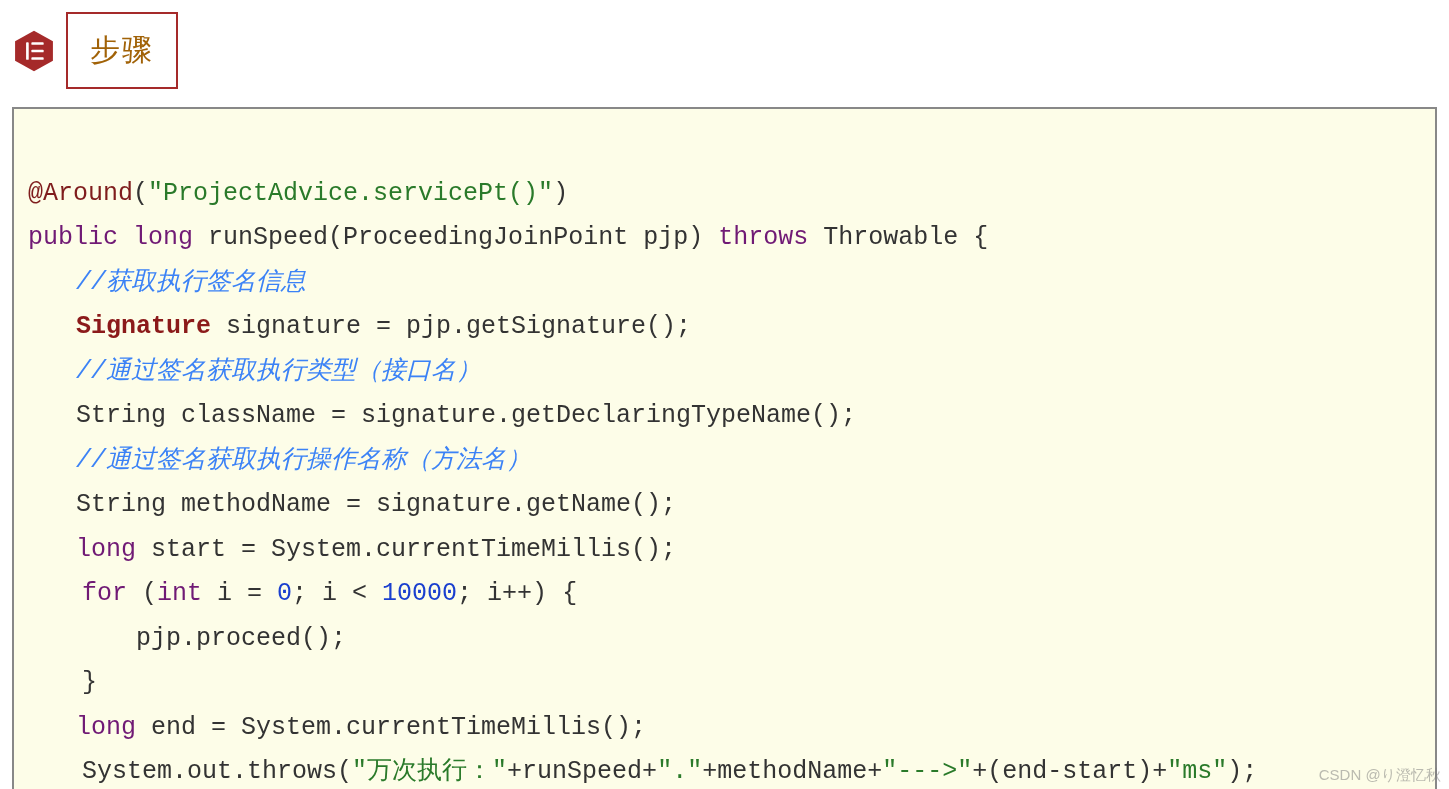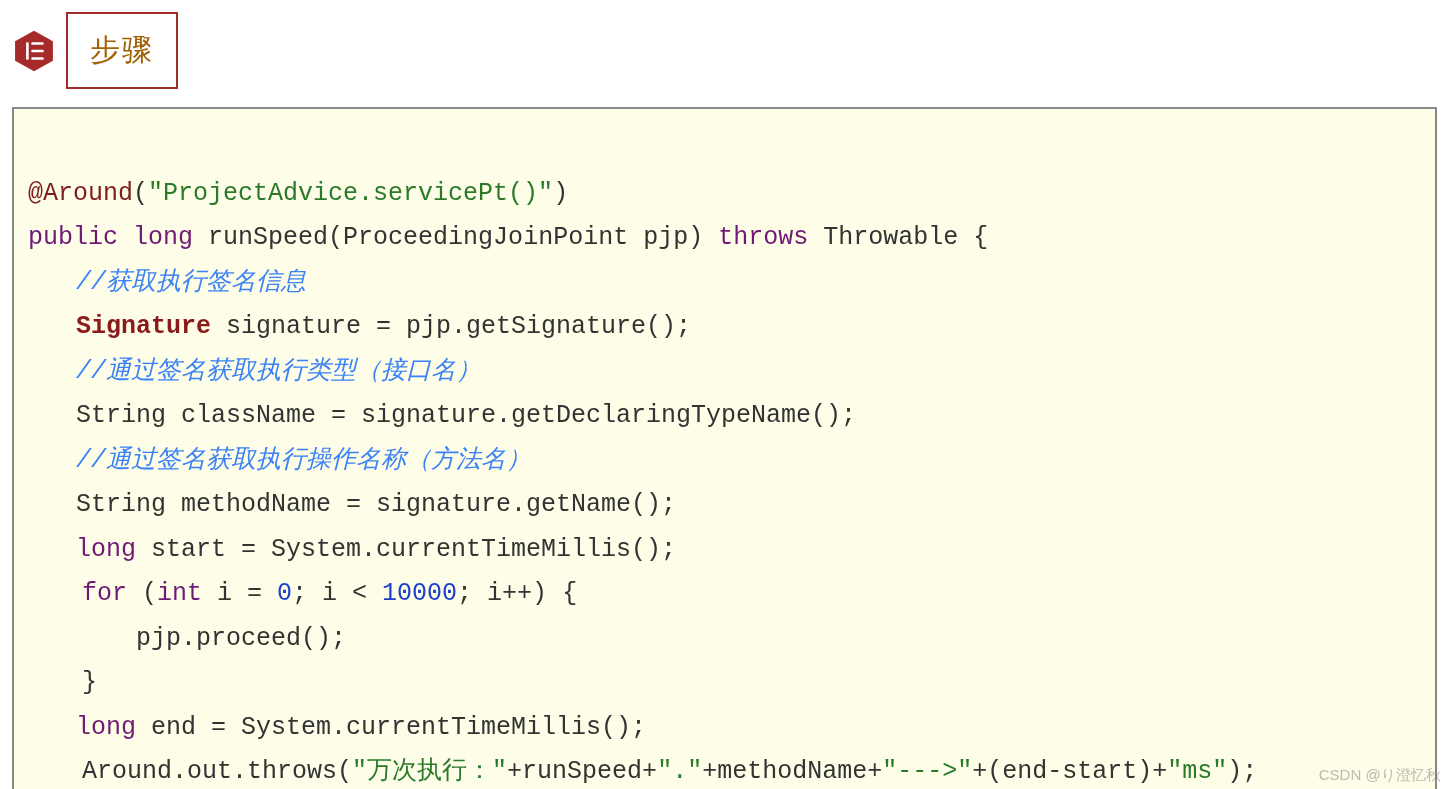--- a/index.html
+++ b/index.html
@@ -95,16 +95,16 @@
 <span><span class="indent1"></span><span class="tok-brown">Signature</span><span> signature = pjp.getSignature();</span></span>
 <span><span class="indent1"></span><span class="tok-comment">//通过签名获取执行类型（接口名）</span></span>
 <span><span class="indent1"></span><span>String className = signature.getDeclaringTypeName();</span></span>
 <span><span class="indent1"></span><span class="tok-comment">//通过签名获取执行操作名称（方法名）</span></span>
 <span><span class="indent1"></span><span>String methodName = signature.getName();</span></span>
 <span><span class="indent1"></span><span class="tok-kw">long</span><span> start = System.</span><span class="tok-italic">currentTimeMillis</span><span>();</span></span>
 <span><span class="indent2"></span><span class="tok-kw">for</span><span> (</span><span class="tok-kw">int</span><span> i = </span><span class="tok-num">0</span><span>; i &lt; </span><span class="tok-num">10000</span><span>; i++) {</span></span>
 <span><span class="indent3"></span><span>pjp.proceed();</span></span>
 <span><span class="indent2"></span><span>}</span></span>
 <span><span class="indent1"></span><span class="tok-kw">long</span><span> end = System.</span><span class="tok-italic">currentTimeMillis</span><span>();</span></span>
-<span><span class="indent2"></span><span>Around.</span><span class="tok-italic">out</span><span>.throws(</span><span class="tok-str">"万次执行："</span><span>+runSpeed+</span><span class="tok-str">"."</span><span>+methodName+</span><span class="tok-str">"---&gt;"</span><span>+(end-start)+</span><span class="tok-str">"ms"</span><span>);</span></span>
+<span><span class="indent2"></span><span>System.</span><span class="tok-italic">out</span><span>.throws(</span><span class="tok-str">"万次执行："</span><span>+runSpeed+</span><span class="tok-str">"."</span><span>+methodName+</span><span class="tok-str">"---&gt;"</span><span>+(end-start)+</span><span class="tok-str">"ms"</span><span>);</span></span>
 <span><span>}</span></span></div>
 
 <div class="watermark">CSDN @り澄忆秋</div>
 
 </body></html>

